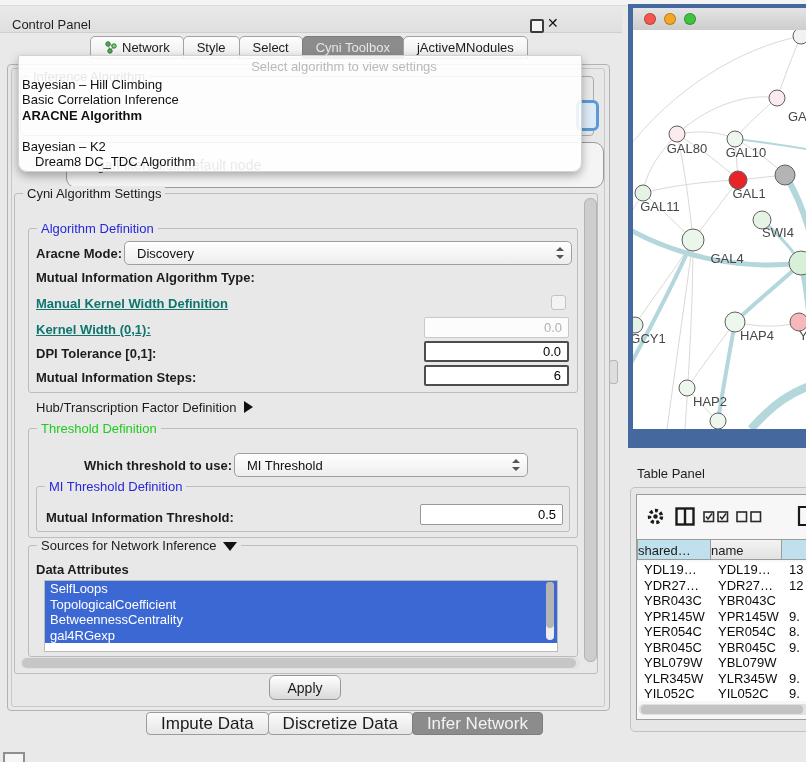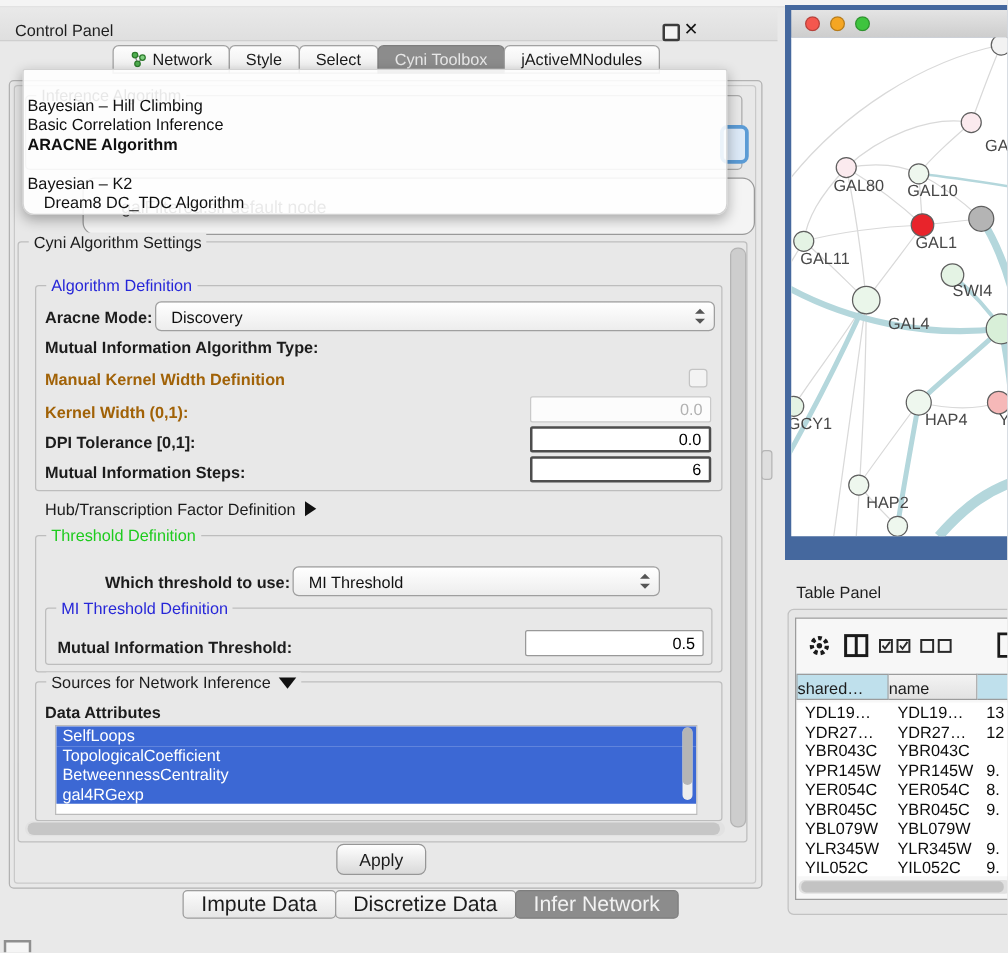--- a/index.html
+++ b/index.html
@@ -26,21 +26,21 @@
   
   #cp-frame{left:7px;top:64px;width:601px;height:645px;border:1px solid #b2b2b2;border-radius:4px;background:#e8e8e8;}
   #cp-inner{left:11px;top:68px;width:592px;height:637px;border:1px solid #c9c9c9;border-radius:3px;background:#e8e8e8;}
 
   
   .grp{position:absolute;border:1px solid #bdbdbd;border-radius:3px;}
   .grp-lbl{position:absolute;top:-8px;left:8px;background:#e8e8e8;padding:0 4px;font-size:13px;white-space:nowrap;}
   .blue{color:#2727d8;} .green{color:#1ecb1e;}
 
   .lbl{position:absolute;font-size:13px;font-weight:bold;white-space:nowrap;}
-  .lbl.dis{color:#a16207;}
+  .lbl.dis{color:#0f766e;text-decoration:underline;}
   .combo{position:absolute;border:1px solid #9f9f9f;border-radius:5px;background:linear-gradient(#ffffff,#ededed);
          font-size:13px;color:#111;padding-left:12px;display:flex;align-items:center;cursor:pointer;}
   .spin{position:absolute;right:7px;top:50%;transform:translateY(-50%);width:8px;height:12px;}
   .spin:before,.spin:after{content:"";position:absolute;left:0;border-left:4px solid transparent;border-right:4px solid transparent;}
   .spin:before{top:0;border-bottom:4px solid #555;}
   .spin:after{bottom:0;border-top:4px solid #555;}
   .field{position:absolute;font-size:13px;text-align:right;padding:0 6px;background:#fff;
          border:1px solid #c9c9c9;border-radius:2px;font-family:"Liberation Sans",sans-serif;}
   .field.dark{border:2px solid #4d4d4d;}
   .field.dis{color:#b2b2b2;background:#fcfcfc;}
@@ -215,20 +215,21 @@
 
   <div class="abs" id="apply-btn">Apply</div>
 
   <div class="abs" id="bottom-tabs">
       <div class="btab">Impute Data</div>
       <div class="btab">Discretize Data</div>
       <div class="btab sel">Infer Network</div>
     </div>
 
   <div class="abs" id="algo-popup">
+    <div id="algo-ph">Select algorithm to view settings</div>
   <div class="opt" style="top: 21px;">Bayesian – Hill Climbing</div>
       <div class="opt" style="top: 36.4px;">Basic Correlation Inference</div>
       <div class="opt bold" style="top: 51.8px;">ARACNE Algorithm</div>
       <div class="opt" style="top: 82.6px;">Bayesian – K2</div>
       <div class="opt" style="top: 98px; padding-left: 16px;">Dream8 DC_TDC Algorithm</div>
     </div>
 
   <div class="abs" id="splitter"></div>
   <div class="abs" id="corner-icon"></div>
 

